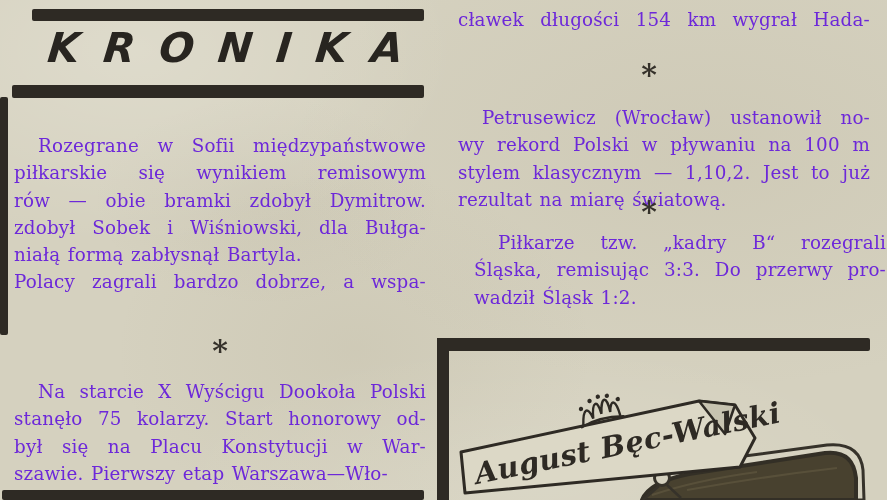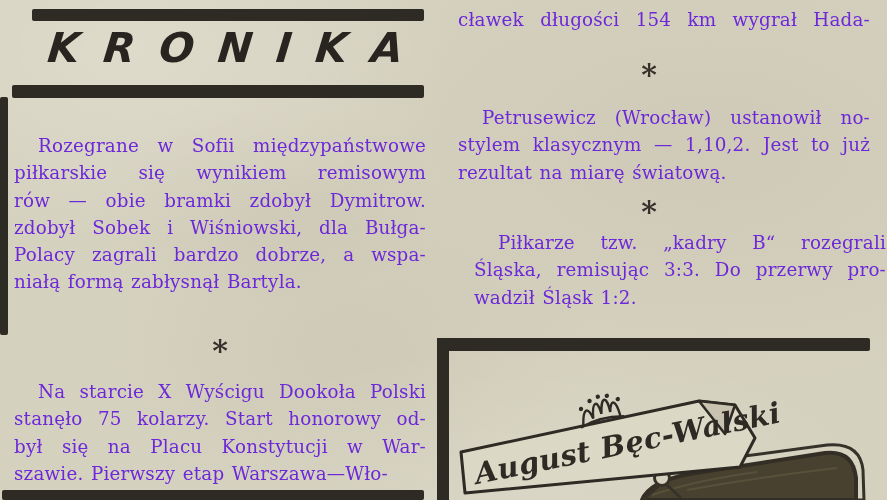--- a/index.html
+++ b/index.html
@@ -46,37 +46,38 @@
 <div class="bar" style="left:12px; top:85px; width:412px; height:13px;"></div>
 
 <div class="bar" style="left:0px; top:97px; width:8px; height:238px;"></div>
 <div class="bar" style="left:2px; top:490px; width:422px; height:10px;"></div>
 
 <div class="para indent" style="left:14px; top:132px;">
     <div class="tline">Rozegrane w Sofii międzypaństwowe</div>
     <div class="tline">piłkarskie się wynikiem remisowym</div>
     <div class="tline">rów — obie bramki zdobył Dymitrow.</div>
     <div class="tline">zdobył Sobek i Wiśniowski, dla Bułga-</div>
+    <div class="tline tline-last">niałą formą zabłysnął Bartyla.</div>
     <div class="tline">Polacy zagrali bardzo dobrze, a wspa-</div>
-    <div class="tline tline-last">niałą formą zabłysnął Bartyla.</div>
   </div>
 <div class="sep" style="left:14px; top:340px;">*</div>
 <div class="para indent" style="left:14px; top:378px;">
     <div class="tline">Na starcie X Wyścigu Dookoła Polski</div>
     <div class="tline">stanęło 75 kolarzy. Start honorowy od-</div>
     <div class="tline">był się na Placu Konstytucji w War-</div>
     <div class="tline tline-last">szawie. Pierwszy etap Warszawa—Wło-</div>
   </div>
 
 <div class="para" style="left:458px; top:6px;">
     <div class="tline">cławek długości 154 km wygrał Hada-</div>
   </div>
 <div class="sep" style="left:443px; top:64px;">*</div>
 <div class="para indent" style="left:458px; top:96px;margin-top:8px;">
     <div class="tline">Petrusewicz (Wrocław) ustanowił no-</div>
+    <div class="tline">wy rekord Polski w pływaniu na 100 m</div>
     <div class="tline">stylem klasycznym — 1,10,2. Jest to już</div>
     <div class="tline tline-last">rezultat na miarę światową.</div>
   </div>
 <div class="sep" style="left:443px; top:201px;">*</div>
 <div class="para indent" style="left:458px; top:229px;margin-left:16px;">
     <div class="tline">Piłkarze tzw. „kadry B“ rozegrali</div>
     <div class="tline">Śląska, remisując 3:3. Do przerwy pro-</div>
     <div class="tline tline-last">wadził Śląsk 1:2.</div>
   </div>
 

